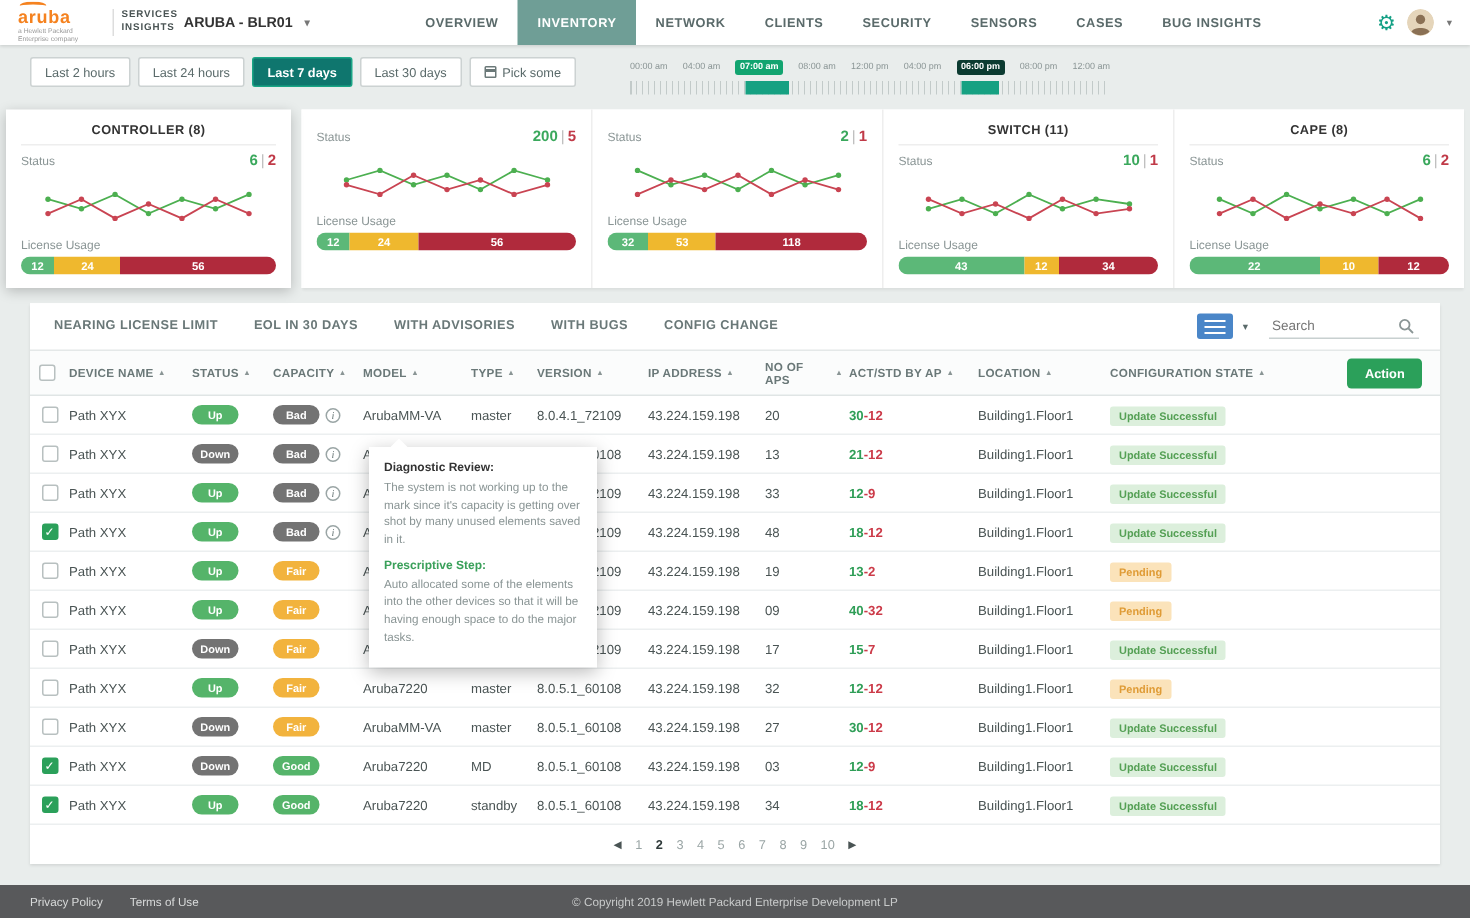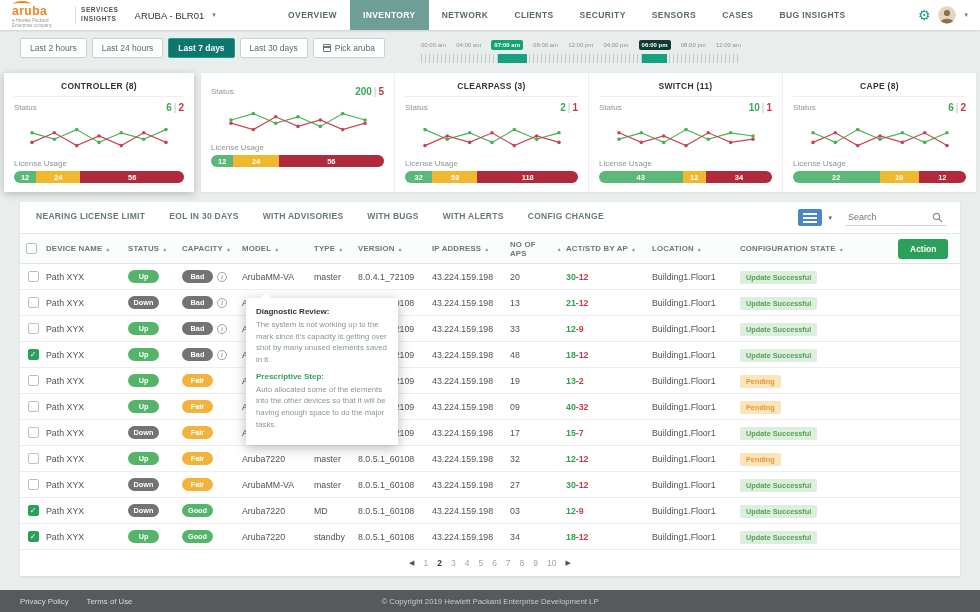--- a/index.html
+++ b/index.html
@@ -11,21 +11,21 @@
   .navbar { height: 30px; background: #fff; display: flex; align-items: center;
     padding: 0 12px; box-shadow: 0 1px 2px rgba(0,0,0,.12); position: relative; z-index: 6; }
   .brand { display: flex; align-items: center; gap: 5px; }
   .brand-main { line-height: 1; position: relative; padding-top: 3px; }
   .brand-arc { position: absolute; top: -1px; left: 1px; width: 18px; height: 6px;
     border-top: 2px solid #f5821f; border-radius: 50%; }
   .brand-text { color: #f5821f; font-weight: bold; font-size: 12px; letter-spacing: .5px; }
   .brand-sub { font-size: 4.5px; color: #999; width: 58px; line-height: 1.2; margin-top: 1px; }
   .brand-si { font-size: 6.5px; font-weight: bold; color: #4a5454; letter-spacing: .6px;
     line-height: 1.35; border-left: 1px solid #ddd; padding-left: 5px; }
-  .site-sel { margin-left: 16px; font-size: 9.5px; font-weight: normal; color: #333;
+  .site-sel { margin-left: 4px; font-size: 9.5px; font-weight: bold; color: #333;
     display: flex; align-items: center; gap: 8px; cursor: pointer; }
   .caret { font-size: 7px; color: #777; }
   .nav-items { display: flex; align-items: stretch; height: 30px; margin: 0 auto; }
   .nav-item { padding: 0 13px; display: flex; align-items: center; font-size: 8.5px;
     font-weight: bold; letter-spacing: .4px; color: #5a6a6a; cursor: pointer; }
   .nav-item.active { background: #6f9e96; color: #fff; }
   .nav-right { display: flex; align-items: center; gap: 8px; }
   .gear { color: #14a085; font-size: 14px; line-height: 1; cursor: pointer; }
   .avatar { width: 18px; height: 18px; border-radius: 50%; overflow: hidden; display: inline-flex; cursor: pointer; }
   
@@ -186,21 +186,21 @@
         <span>Last 24 hours</span>
       </button>
       <button class="tf-btn active">
         <span>Last 7 days</span>
       </button>
       <button class="tf-btn">
         <span>Last 30 days</span>
       </button>
       <button class="tf-btn">
         <span class="cal-icon"></span>
-        <span>Pick aruba</span>
+        <span>Pick some</span>
       </button>
     </div>
   <div class="timeline">
     <div class="timeline-labels">
         <span class="tl-label">00:00 am</span>
         <span class="tl-label">04:00 am</span>
         <span class="tl-label badge-green">07:00 am</span>
         <span class="tl-label">08:00 am</span>
         <span class="tl-label">12:00 pm</span>
         <span class="tl-label">04:00 pm</span>
@@ -276,21 +276,20 @@
           </svg>
         </div>
         <div class="lbl lic-lbl">License Usage</div>
         <div class="lic-bar">
           <span class="seg seg-green" style="width: 13%;">12</span>
           <span class="seg seg-yellow" style="width: 26.1%;">24</span>
           <span class="seg seg-red" style="width: 60.9%;">56</span>
         </div>
       </div>
       <div class="card">
-        <div class="card-title">CLEARPASS (3)</div>
         <div class="status-row">
           <span class="lbl">Status</span>
           <span class="nums"><b class="g2">2</b><span class="sep">|</span><b class="r2">1</b></span>
         </div>
         <div class="spark-wrap">
           <svg width="150" height="44">
             <polyline points="8.0,15.6 30.3,25.2 52.7,18.8 75.0,28.4 97.3,15.6 119.7,25.2 142.0,18.8" fill="none" stroke="#4caf50" stroke-width="1.2"></polyline>
             <circle cx="8.0" cy="15.6" r="1.8" fill="#4caf50"></circle>
             <circle cx="30.3" cy="25.2" r="1.8" fill="#4caf50"></circle>
             <circle cx="52.7" cy="18.8" r="1.8" fill="#4caf50"></circle>
@@ -384,21 +383,20 @@
     </div>
 </div>
 
 <div class="panel">
   <div class="tabs">
     <div class="tabs-left">
         <div class="tab">NEARING LICENSE LIMIT</div>
         <div class="tab">EOL IN 30 DAYS</div>
         <div class="tab">WITH ADVISORIES</div>
         <div class="tab">WITH BUGS</div>
-        <div class="tab">WITH ALERTS</div>
         <div class="tab">CONFIG CHANGE</div>
       </div>
     <div class="tabs-right">
       <span class="list-btn"></span>
       <span class="list-caret">▾</span>
       <label class="search">
         <input placeholder="Search" style="">
         <svg width="11" height="11" viewBox="0 0 11 11">
           <circle cx="4.5" cy="4.5" r="3.2" fill="none" stroke="#8a9595" stroke-width="1.2"></circle>
           <line x1="7" y1="7" x2="10" y2="10" stroke="#8a9595" stroke-width="1.2"></line>

